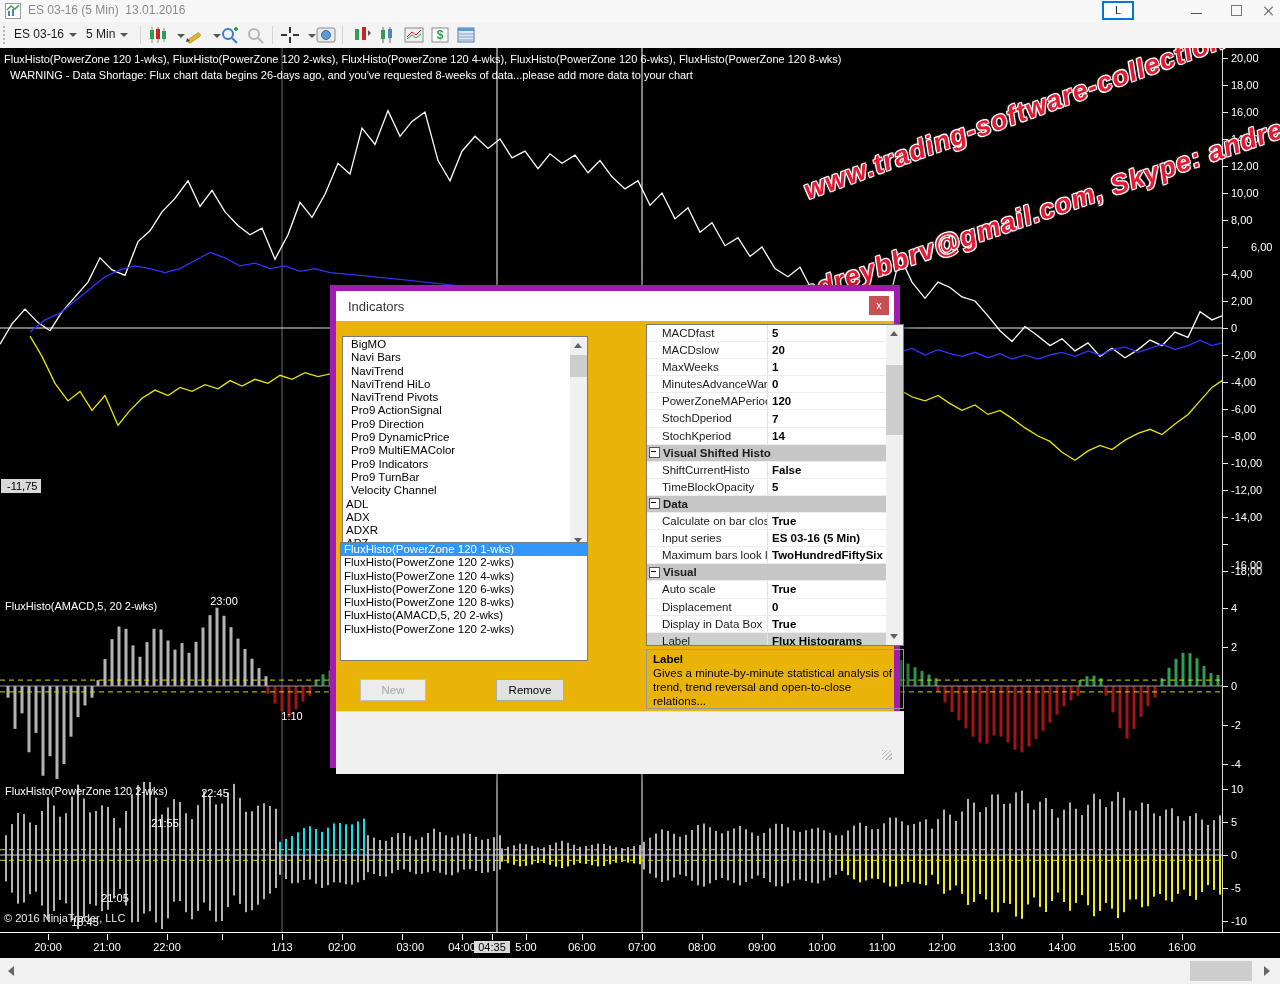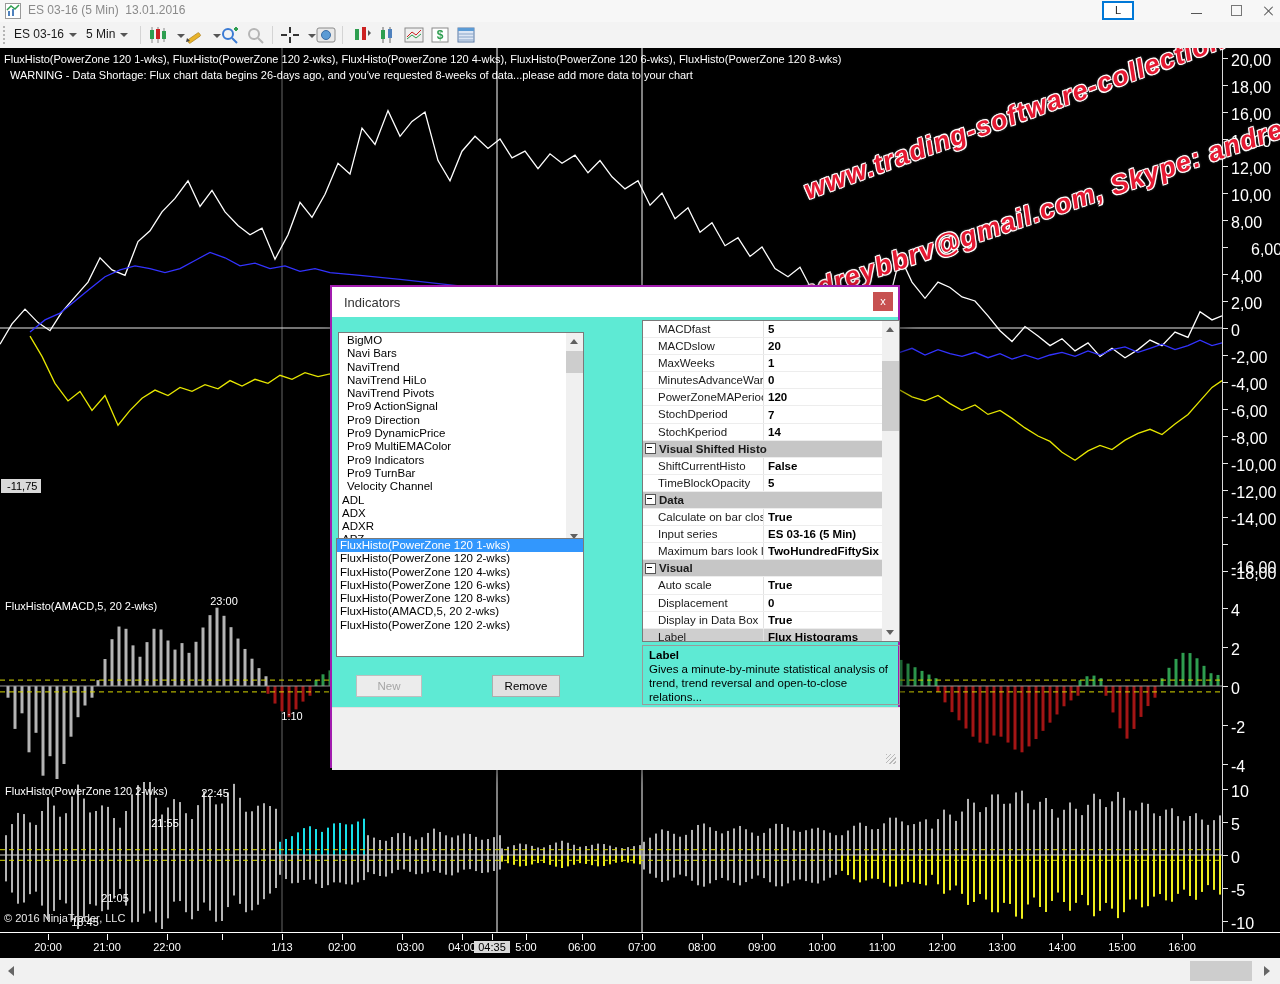--- a/index.html
+++ b/index.html
@@ -41,40 +41,40 @@
   #copyright{left:4px;top:864px;color:#eaeaea;}
   .watermark{position:absolute;z-index:6;color:#e51932;font-size:27px;font-weight:bold;font-style:italic;
     letter-spacing:1px;white-space:nowrap;transform-origin:0 50%;
     text-shadow:1px 1px 0 #fff,-1px -1px 0 #fff,1px -1px 0 #fff,-1px 1px 0 #fff,0 0 3px #fff;}
   #wm1{left:805px;top:128px;transform:rotate(-20deg);}
   #wm2{left:786px;top:236px;transform:rotate(-19deg);}
 
   
   #price-axis{position:absolute;left:1222px;top:0;width:58px;height:884px;border-left:1px solid #d9d9d9;z-index:3;}
   .ptick{position:absolute;left:0;width:5px;height:1px;background:#e8e8e8;}
-  .plabel{position:absolute;left:8px;color:#fff;font-size:16px;}
+  .plabel{position:absolute;left:8px;color:#fff;font-size:11px;}
   #price-marker{position:absolute;left:1px;top:431px;background:#d9d9d9;color:#000;font-size:11px;
     padding:1px 4px 1px 6px;z-index:4;}
 
   
   #time-axis{position:absolute;left:0;top:884px;width:1280px;height:26px;background:#000;border-top:1px solid #fff;z-index:3;}
   .ttick{position:absolute;top:1px;width:1px;height:6px;background:#fff;}
   .tlabel{position:absolute;top:8px;width:44px;margin-left:-22px;text-align:center;color:#fff;font-size:11px;}
   .tlabel.hl{background:#d9d9d9;color:#000;width:36px;margin-left:-18px;z-index:2;}
 
   
   #hscroll{position:absolute;left:0;top:958px;width:1280px;height:26px;background:#f1f1f1;}
   #hthumb{position:absolute;left:1190px;top:3px;width:62px;height:20px;background:#cdcdcd;}
   .harrow{position:absolute;top:8px;width:0;height:0;border-top:5px solid transparent;border-bottom:5px solid transparent;}
   #harrow-left{left:8px;border-right:6px solid #666;}
   #harrow-right{left:1264px;border-left:6px solid #666;}
 
   
-  #dialog{position:absolute;left:330px;top:285px;width:570px;height:483px;background:#5eead4;
-    border:2px solid #a21caf;box-shadow:5px 5px 16px rgba(0,0,0,0.55);z-index:50;box-sizing:border-box;}
+  #dialog{position:absolute;left:330px;top:285px;width:570px;height:483px;background:#eab308;
+    border:6px solid #a21caf;box-shadow:5px 5px 16px rgba(0,0,0,0.55);z-index:50;box-sizing:border-box;}
   #dlg-title{position:absolute;left:0;top:0;width:100%;height:30px;background:#fff;}
   #dlg-title-text{position:absolute;left:12px;top:8px;font-size:13px;color:#333;}
   #dlg-close{position:absolute;right:5px;top:5px;width:20px;height:19px;background:#c75050;color:#fff;
     font-size:11px;text-align:center;line-height:18px;}
   .listbox{position:absolute;border:1px solid #7a7a7a;background:#fff;overflow:hidden;box-sizing:border-box;}
   #avail-list{left:6px;top:33px;width:246px;height:214px;margin-top:12px;}
   #avail-items{position:absolute;left:0;top:1px;right:17px;}
   .lb-item{height:13.3px;line-height:13.3px;font-size:11.5px;color:#000;padding-left:3px;white-space:nowrap;}
   .lb-item.ind{padding-left:8px;}
   .lb-scroll{position:absolute;right:0;top:0;width:17px;height:100%;background:#f0f0f0;}

